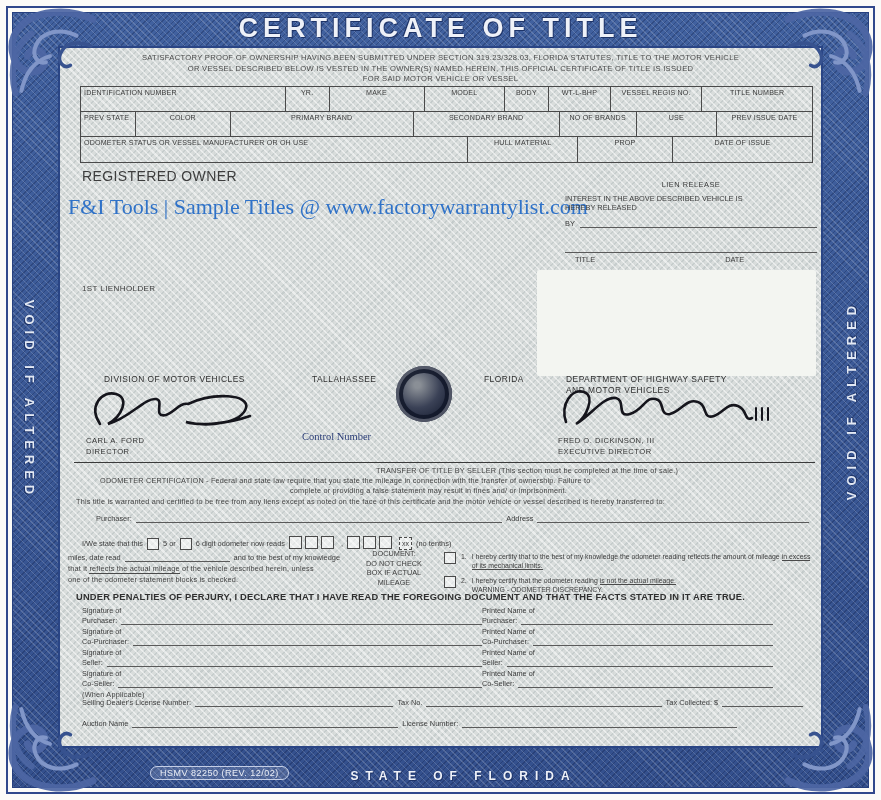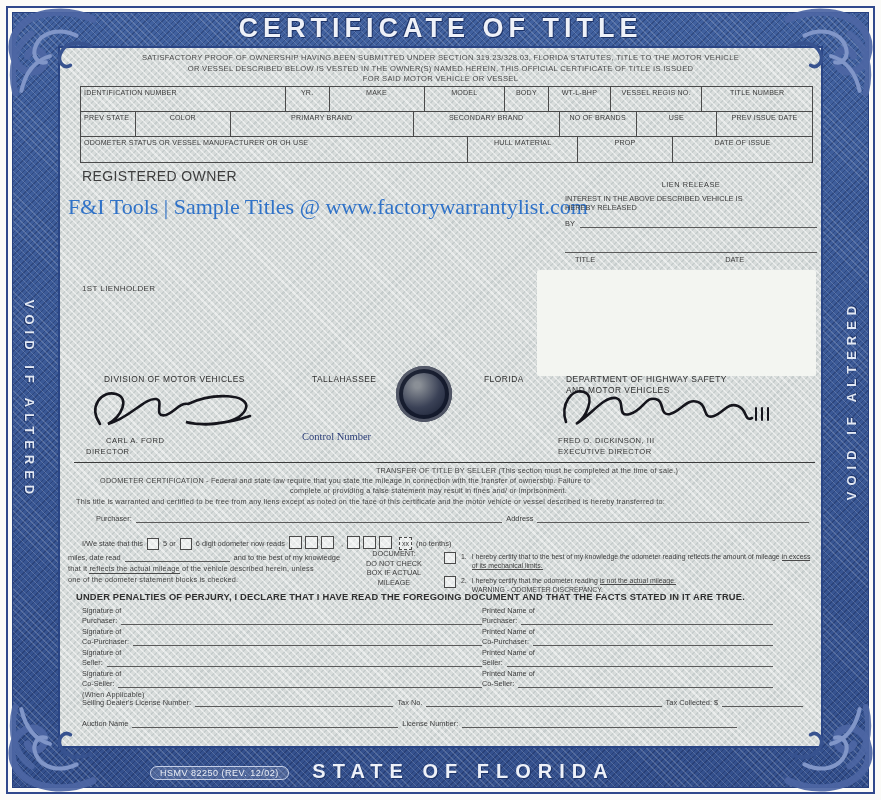--- a/index.html
+++ b/index.html
@@ -16,21 +16,21 @@
       linear-gradient(#41619f,#34508d);}
   .paper{position:absolute;left:58px;right:58px;top:46px;bottom:52px;border:2px solid #2a4585;
     background:
       repeating-linear-gradient(45deg,rgba(255,255,255,.5) 0 1.5px,transparent 1.5px 5px),
       repeating-linear-gradient(-45deg,rgba(150,164,166,.28) 0 1.5px,transparent 1.5px 5px),
       repeating-linear-gradient(90deg,rgba(168,178,180,.10) 0 1px,transparent 1px 7px),
       #d9dddc;}
   .band-title{position:absolute;top:13px;left:0;right:0;text-align:center;color:#eef1f8;
     font-size:27px;font-weight:bold;letter-spacing:5px;text-shadow:1px 1px 0 #1e3468,-1px -1px 0 #1e3468;}
   .band-bottom{position:absolute;bottom:17px;left:13px;right:0;text-align:center;color:#eef1f8;
-    font-size:20px;font-weight:bold;letter-spacing:7px;text-shadow:1px 1px 0 #1e3468;padding-left:33px;}
+    font-size:12px;font-weight:bold;letter-spacing:7px;text-shadow:1px 1px 0 #1e3468;padding-left:33px;}
   .form-no{position:absolute;bottom:20px;left:150px;font-size:9px;color:#e9edf6;
     border:1px solid #c4cee6;border-radius:8px;padding:1px 9px;background:rgba(255,255,255,.14);letter-spacing:.5px;}
   .void{position:absolute;top:50%;color:#e3e9f4;font-size:13px;font-weight:bold;letter-spacing:6px;
     text-shadow:1px 1px 0 #1e3468;}
   .void-left{left:22px;writing-mode:vertical-rl;transform:translateY(-50%);}
   .void-right{right:22px;writing-mode:vertical-rl;transform:translateY(-50%) rotate(180deg);}
   .corner{position:absolute;width:92px;height:92px;z-index:5;}
   .corner svg{width:100%;height:100%;}
   .c-tl{left:5px;top:5px;}
   .c-tr{right:5px;top:5px;transform:scaleX(-1);}
@@ -196,21 +196,21 @@
     <div class="abs seal"></div>
     <div class="abs agency" style="left:424px;top:326px;">FLORIDA</div>
     <div class="abs agency" style="left:506px;top:326px;line-height:11px;">
       <div>DEPARTMENT OF HIGHWAY SAFETY</div>
       <div>AND MOTOR VEHICLES</div>
     </div>
 
     <svg class="abs sig-svg" style="left:18px;top:336px;" width="195" height="52" viewBox="0 0 195 52">
       <path d="M22 40 C10 22 24 6 38 10 C52 14 44 32 30 40 C52 34 66 14 78 15 C87 16 74 34 88 31 C97 28 102 18 110 20 C135 8 172 10 168 24 C164 38 132 44 108 38 C120 42 150 40 172 32" stroke-width="2.6"></path>
     </svg>
-    <div class="abs signame" style="left:26px;top:388px;padding-left:20px;">CARL A. FORD</div>
+    <div class="abs signame" style="left:26px;top:388px;">CARL A. FORD</div>
     <div class="abs signame" style="left:26px;top:399px;">DIRECTOR</div>
 
     <div class="abs ctrl" style="left:242px;top:383px;">Control Number</div>
 
     <svg class="abs sig-svg" style="left:492px;top:330px;" width="220" height="58" viewBox="0 0 220 58">
       <path d="M14 44 C8 26 20 10 32 14 C44 18 34 40 24 46 C40 36 52 18 64 20 C74 22 64 40 78 36 C92 32 94 16 106 22 C112 25 108 38 118 36 C130 33 134 20 146 24 C156 27 150 42 162 38 C172 34 176 24 186 28 C196 32 192 44 200 40" stroke-width="2.6"></path>
       <path d="M204 30 l0 12 M210 30 l0 12 M216 30 l0 12" stroke-width="2"></path>
     </svg>
     <div class="abs signame" style="left:498px;top:388px;">FRED O. DICKINSON, III</div>
     <div class="abs signame" style="left:498px;top:399px;">EXECUTIVE DIRECTOR</div>

